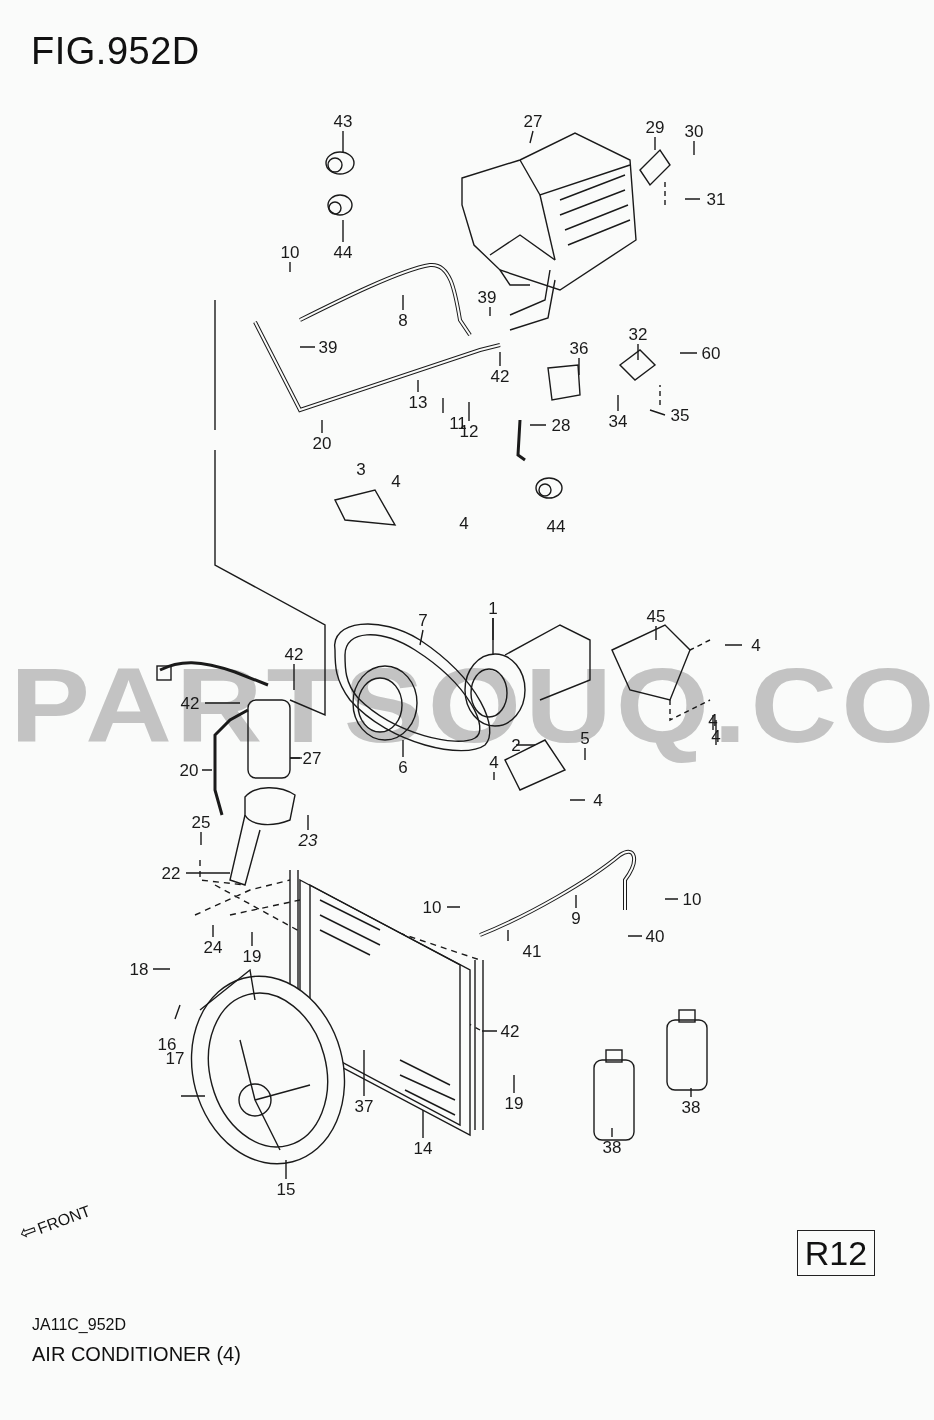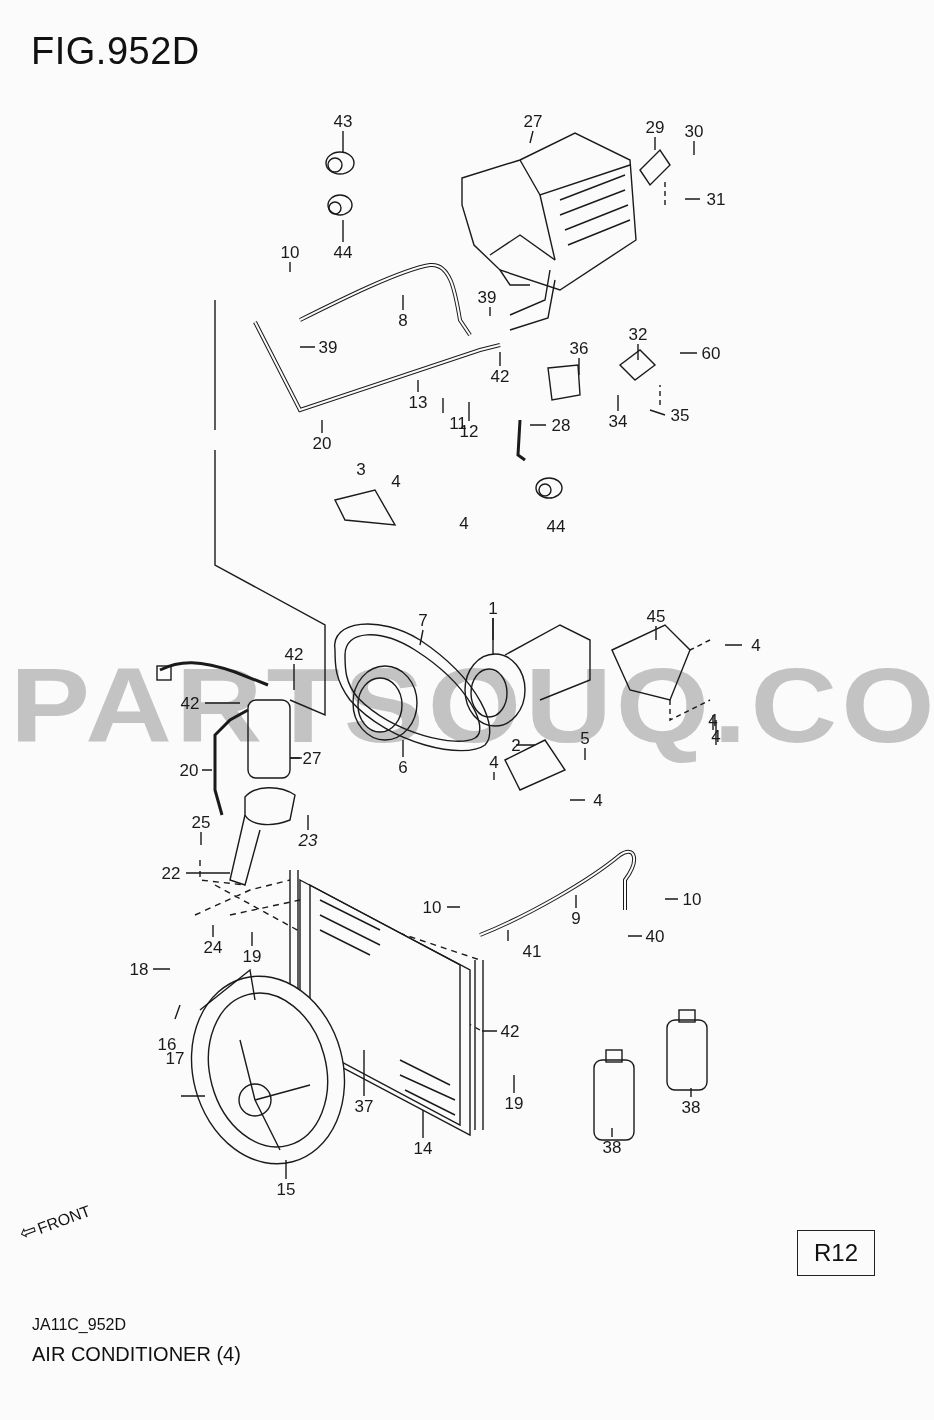--- a/index.html
+++ b/index.html
@@ -9,21 +9,21 @@
   .diagram { position: absolute; left: 0; top: 0; width: 934px; height: 1420px; }
   .callout { position: absolute; font-size: 17px; line-height: 17px; color: #1a1a1a;
              transform: translate(-50%, -50%); cursor: pointer; white-space: nowrap; }
   .watermark { position: absolute; left: 10px; top: 652px; font-size: 120px; font-weight: bold;
                color: rgba(150,150,150,0.55); letter-spacing: 4px; line-height: 120px;
                pointer-events: none; transform: scaleY(0.88); transform-origin: top left; }
   .front { position: absolute; left: 20px; top: 1222px; font-size: 16px; transform: rotate(-20deg);
            transform-origin: left center; }
   .front .arrow { display:inline-block; font-size: 20px; margin-right: 2px; }
   .r-badge { position: absolute; left: 797px; top: 1230px; width: 76px; height: 44px;
-             border: 1.5px solid #222; font-size: 24px; display: flex; align-items: center;
+             border: 1.5px solid #222; font-size: 34px; display: flex; align-items: center;
              justify-content: center; background: #fafbfa; }
   .code { position: absolute; left: 32px; top: 1316px; font-size: 16px; }
   .subtitle { position: absolute; left: 32px; top: 1343px; font-size: 20px; }
 </style>
 </head>
 <body>
 
 <div class="fig-title">FIG.952D</div>
 
 <div class="watermark">PARTSOUQ.COM</div>

